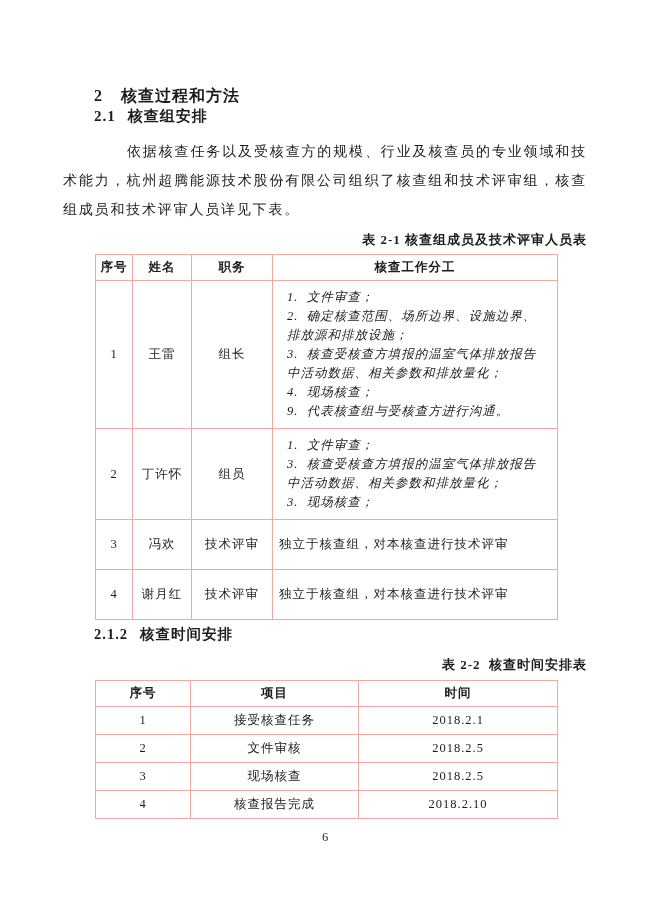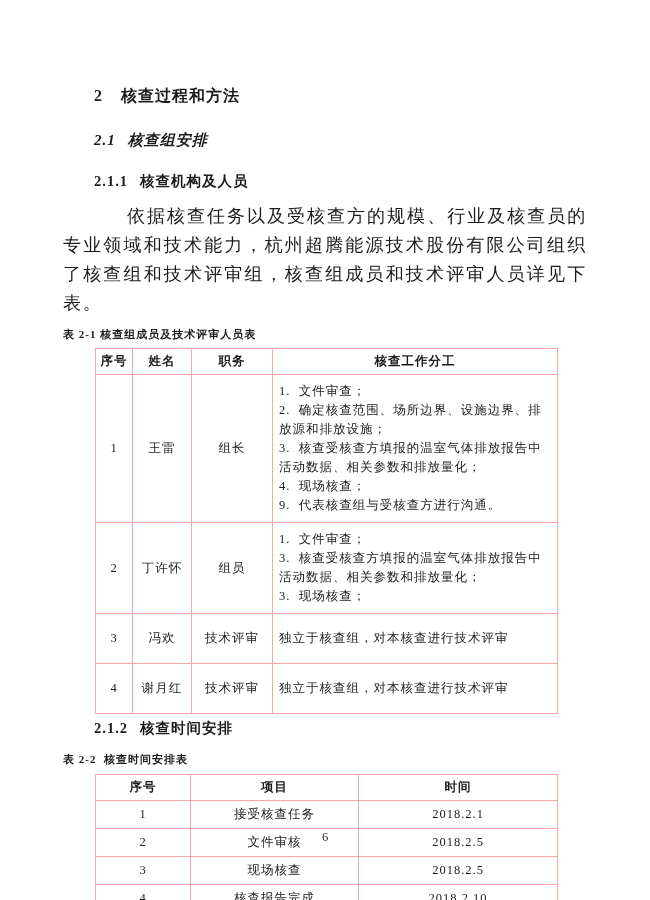--- a/index.html
+++ b/index.html
@@ -4,47 +4,47 @@
 <style>
   html,body{margin:0;padding:0;background:#ffffff;}
   .page{
     width:650px;height:900px;box-sizing:border-box;position:relative;
     background:#ffffff;color:#1c1c1c;overflow:hidden;
     padding:86px 63px 0 63px;
     font-family:"Liberation Serif","DejaVu Serif",serif;
   }
   .heading{margin-left:31px;font-weight:bold;letter-spacing:1px;line-height:20px;}
   .h1{font-size:16px;}
-  .h21{font-size:15px;margin-top:24px;font-style:italic;}
+  .h21{font-size:15px;}
   .h211{font-size:14.5px;margin-top:21px;}
   .h212{font-size:14.5px;margin-top:4px;}
   .h-num{display:inline-block;}
   .gap-lg{margin-right:18px;}
   .gap-md{margin-right:12px;}
   .body-para{
-    margin:11px 0 0 0;font-size:18px;line-height:29px;letter-spacing:1.8px;
+    margin:11px 0 0 0;font-size:14px;line-height:29px;letter-spacing:1.8px;
     text-indent:64px;text-align:justify;
   }
   .tbl-caption{
-    text-align:left;font-weight:bold;font-size:11px;letter-spacing:1px;
+    text-align:right;font-weight:bold;font-size:13px;letter-spacing:1px;
     line-height:18px;white-space:pre-wrap;
   }
   .cap1{margin-top:7px;}
   .cap2{margin-top:12px;}
   table{
     border-collapse:collapse;margin-left:32px;width:462px;
     font-size:12.5px;line-height:19px;letter-spacing:1px;table-layout:fixed;
   }
   .t1{margin-top:5px;}
   .t2{margin-top:6px;}
   th,td{border:1px solid #fca5a5;}
   th{font-weight:bold;text-align:center;padding:3px 2px;}
   td.center{text-align:center;padding:2px 2px;}
   td.duties{text-align:left;vertical-align:middle;}
-  td.duties-lg{padding:7px 6px;}
+  td.duties-lg{padding:7px 14px;font-style:italic;}
   td.duties-sm{padding:15px 6px;}
   .duty-line{white-space:pre-wrap;}
   .t2 td.center{height:23px;}
   .page-num{
     position:absolute;left:0;top:830px;width:650px;text-align:center;
     font-size:12.5px;
   }
 </style>
 </head>
 <body>
@@ -52,23 +52,20 @@
 <div class="page">
 
   <div class="heading h1">
     <span class="h-num gap-lg">2</span><span>核查过程和方法</span>
   </div>
 
   <div class="heading h21">
     <span class="h-num gap-md">2.1</span><span>核查组安排</span>
   </div>
 
-  <div class="heading h211">
-    <span class="h-num gap-md">2.1.1</span><span>核查机构及人员</span>
-  </div>
 
   <p class="body-para">依据核查任务以及受核查方的规模、行业及核查员的专业领域和技术能力，杭州超腾能源技术股份有限公司组织了核查组和技术评审组，核查组成员和技术评审人员详见下表。</p>
 
   <div class="tbl-caption cap1">表 2-1 核查组成员及技术评审人员表</div>
 
   <table class="t1">
     <colgroup>
         <col style="width:37px">
         <col style="width:59px">
         <col style="width:81px">

